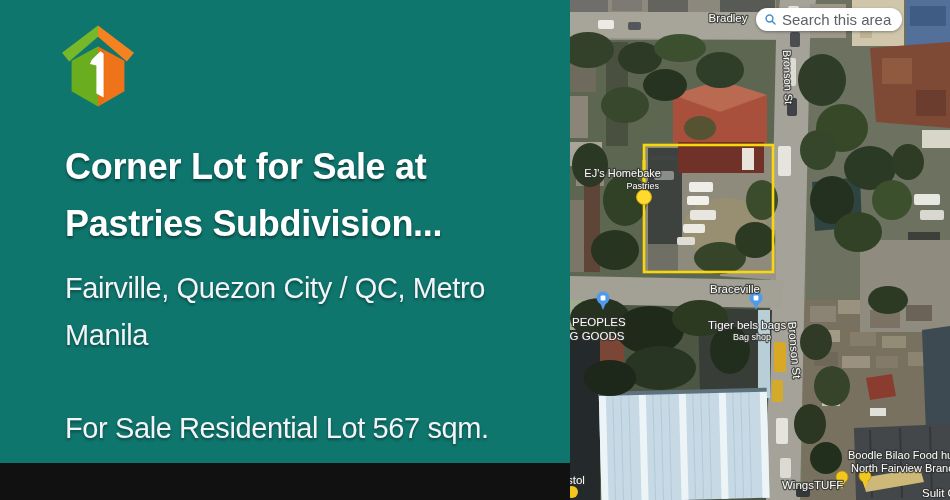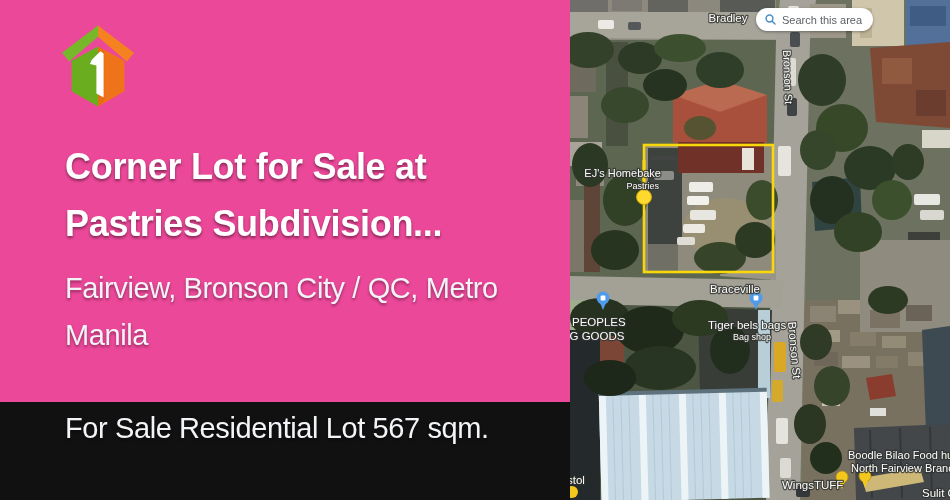--- a/index.html
+++ b/index.html
@@ -1,35 +1,35 @@
 <!DOCTYPE html>
 <html><head>
 <meta charset="utf-8">
 <style>
   html,body{margin:0;padding:0;background:#111;}
   .card{position:relative;width:950px;height:500px;overflow:hidden;
         font-family:"Liberation Sans","DejaVu Sans",sans-serif;display:flex;}
   
-  .panel{position:relative;width:570px;height:402px;background:#ec4899;flex:0 0 570px;}
+  .panel{position:relative;width:570px;height:463px;background:#0f766e;flex:0 0 570px;}
   .logo{position:absolute;left:58px;top:24px;width:80px;height:88px;}
   .title{position:absolute;left:65px;top:138px;width:480px;
          font-size:36px;font-weight:700;line-height:57px;color:#ffffff;
          text-shadow:0 2px 3px rgba(0,0,0,.45);letter-spacing:-.3px;}
   .meta{position:absolute;left:65px;top:265px;width:490px;
         font-size:29px;line-height:46.5px;color:#f2f4f7;font-weight:400;
         text-shadow:0 2px 3px rgba(0,0,0,.4);letter-spacing:-.4px;}
   
   .map{position:relative;width:380px;height:500px;flex:0 0 380px;overflow:hidden;background:#5eead4;}
   .map svg.sat{position:absolute;left:0;top:0;}
   .map svg.sat text{paint-order:stroke;stroke:rgba(48,50,48,.78);stroke-width:2.4px;
         stroke-linejoin:round;fill:#fdfdfa;font-family:"Liberation Sans","DejaVu Sans",sans-serif;}
   .search-pill{position:absolute;left:186px;top:8px;height:23px;padding:0 11px 0 9px;
         background:#ffffff;border-radius:12px;display:flex;align-items:center;gap:6px;
         box-shadow:0 1px 3px rgba(0,0,0,.35);cursor:pointer;}
-  .search-pill span{font-size:11px;color:#5d6165;white-space:nowrap;}
+  .search-pill span{font-size:15px;color:#5d6165;white-space:nowrap;}
 </style>
 </head>
 <body>
 
 <div class="card">
 
   <div class="panel">
     <svg class="logo" viewBox="0 0 100 110" aria-hidden="true">
       <polygon points="50,2 5,36 14,47 50,16" fill="#76b82a"></polygon>
       <polygon points="50,2 95,36 86,47 50,16" fill="#f58220"></polygon>
@@ -38,21 +38,21 @@
       <polygon points="50,28 58,33 58,96 50,103" fill="#e2660f" opacity=".55"></polygon>
       <polygon points="42,45 53,34 57,37 57,92 48,87 48,52 40,50" fill="#ffffff"></polygon>
     </svg>
 
     <div class="title">
       <span>Corner Lot for Sale at</span><br>
       <span>Pastries Subdivision...</span>
     </div>
 
     <div class="meta">
-      <span>Fairview, Bronson City / QC, Metro</span><br>
+      <span>Fairville, Quezon City / QC, Metro</span><br>
       <span>Manila</span><br>
       <br>
       <span>For Sale Residential Lot 567 sqm.</span>
     </div>
   </div>
 
   <div class="map">
     <svg class="sat" width="380" height="500" viewBox="0 0 380 500">
 
       <rect x="0" y="0" width="380" height="500" fill="#747862"></rect>

